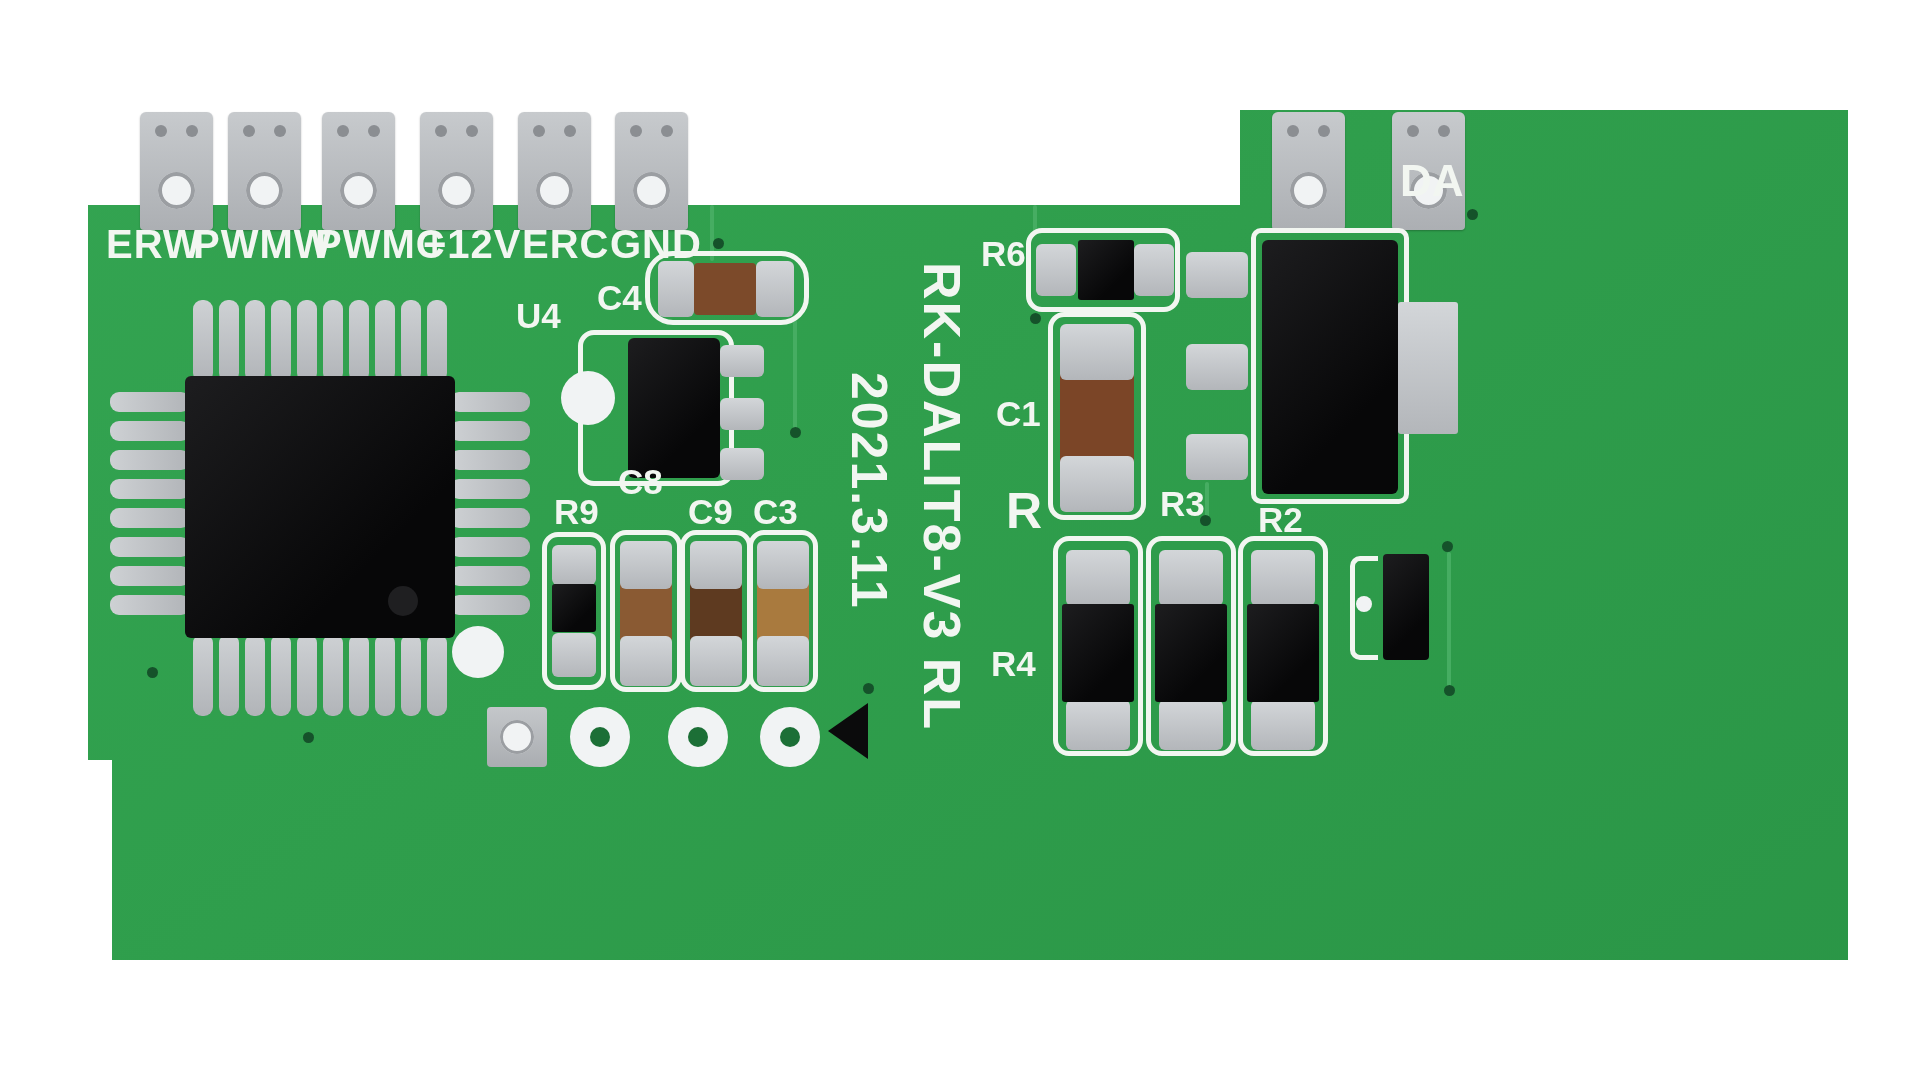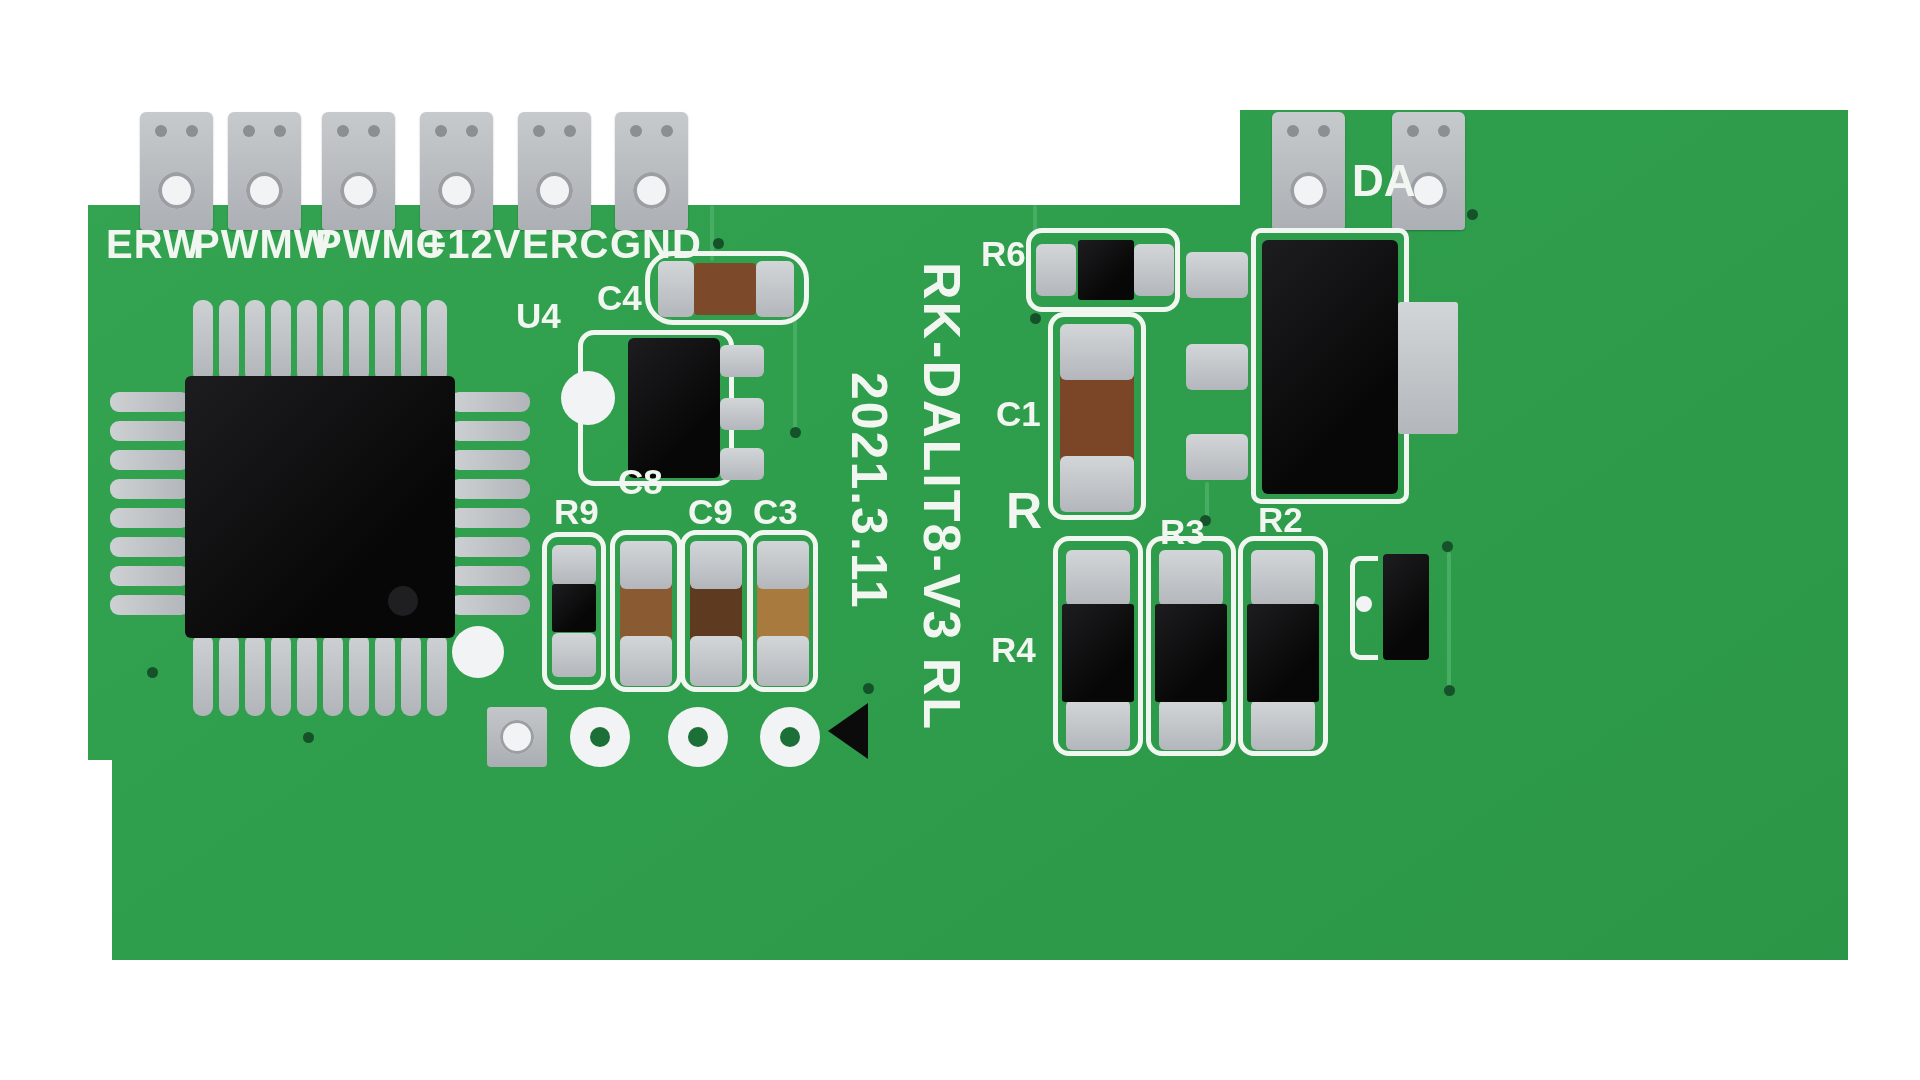--- a/index.html
+++ b/index.html
@@ -238,31 +238,31 @@
   <div class="bracket" style="left:1350px;top:556px;width:28px;height:104px"></div>
   <div class="whitedot" style="left:1356px;top:596px;width:16px;height:16px"></div>
   <div class="chip" style="left:1383px;top:554px;width:46px;height:106px;border-radius:4px"></div>
 
   <div class="tlabel" style="left:106px">ERW</div>
   <div class="tlabel" style="left:193px">PWMW</div>
   <div class="tlabel" style="left:315px">PWMC</div>
   <div class="tlabel" style="left:423px">+12V</div>
   <div class="tlabel" style="left:522px">ERC</div>
   <div class="tlabel" style="left:610px">GND</div>
-  <div class="clabel" style="left:1352px;top:156px;font-size:44px">DA</div>
+  <div class="clabel" style="left:1400px;top:156px;font-size:44px">DA</div>
 
   <div class="clabel" style="left:516px;top:296px">U4</div>
   <div class="clabel" style="left:597px;top:278px">C4</div>
   <div class="clabel" style="left:554px;top:492px">R9</div>
   <div class="clabel" style="left:618px;top:462px">C8</div>
   <div class="clabel" style="left:688px;top:492px">C9</div>
   <div class="clabel" style="left:753px;top:492px">C3</div>
   <div class="clabel" style="left:981px;top:234px">R6</div>
   <div class="clabel" style="left:996px;top:394px">C1</div>
   <div class="clabel" style="left:1006px;top:482px;font-size:50px">R</div>
-  <div class="clabel" style="left:1160px;top:512px">R3</div>
+  <div class="clabel" style="left:1160px;top:484px">R3</div>
   <div class="clabel" style="left:1258px;top:500px">R2</div>
-  <div class="clabel" style="left:991px;top:630px">R4</div>
+  <div class="clabel" style="left:991px;top:644px">R4</div>
 
   <div class="vtext" style="left:912px;top:262px;font-size:52px">RK-DALIT8-V3 RL</div>
   <div class="vtext" style="left:840px;top:372px;font-size:50px">2021.3.11</div>
 
 </div>
 
 </body></html>

